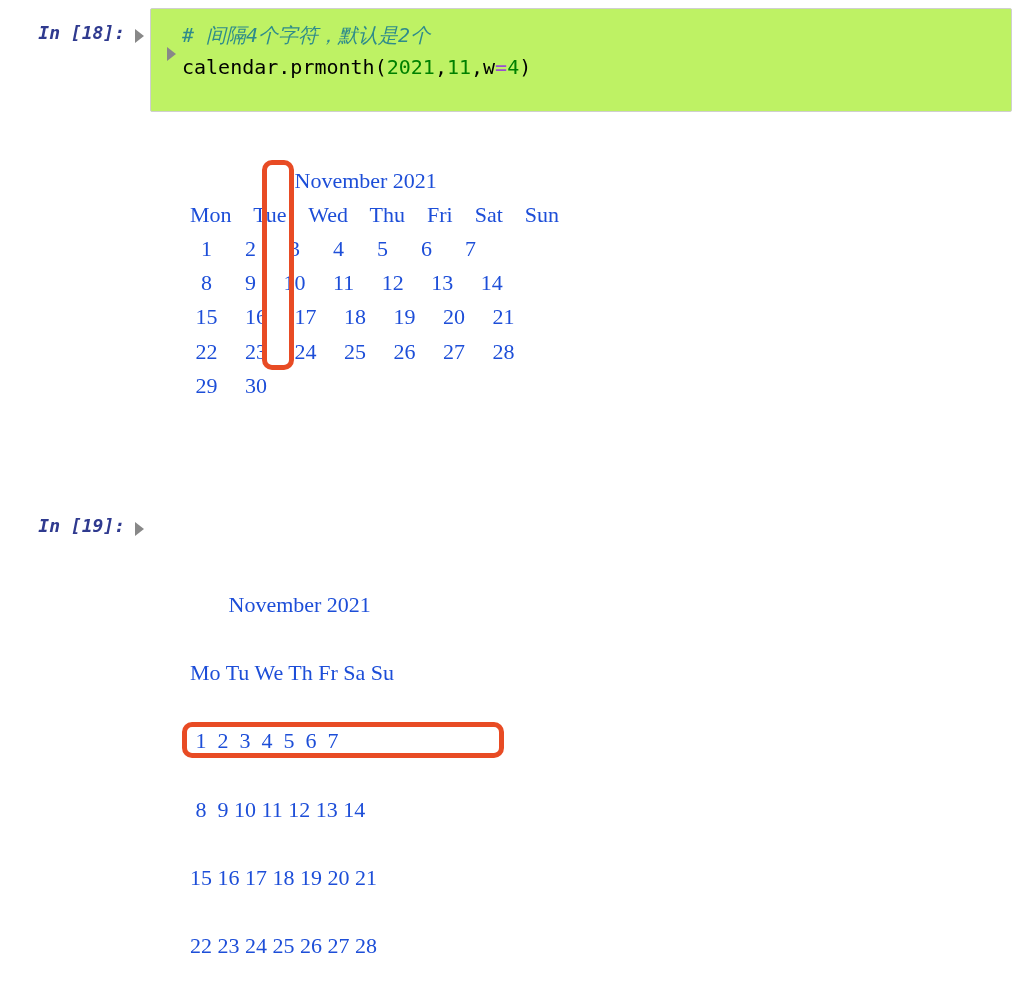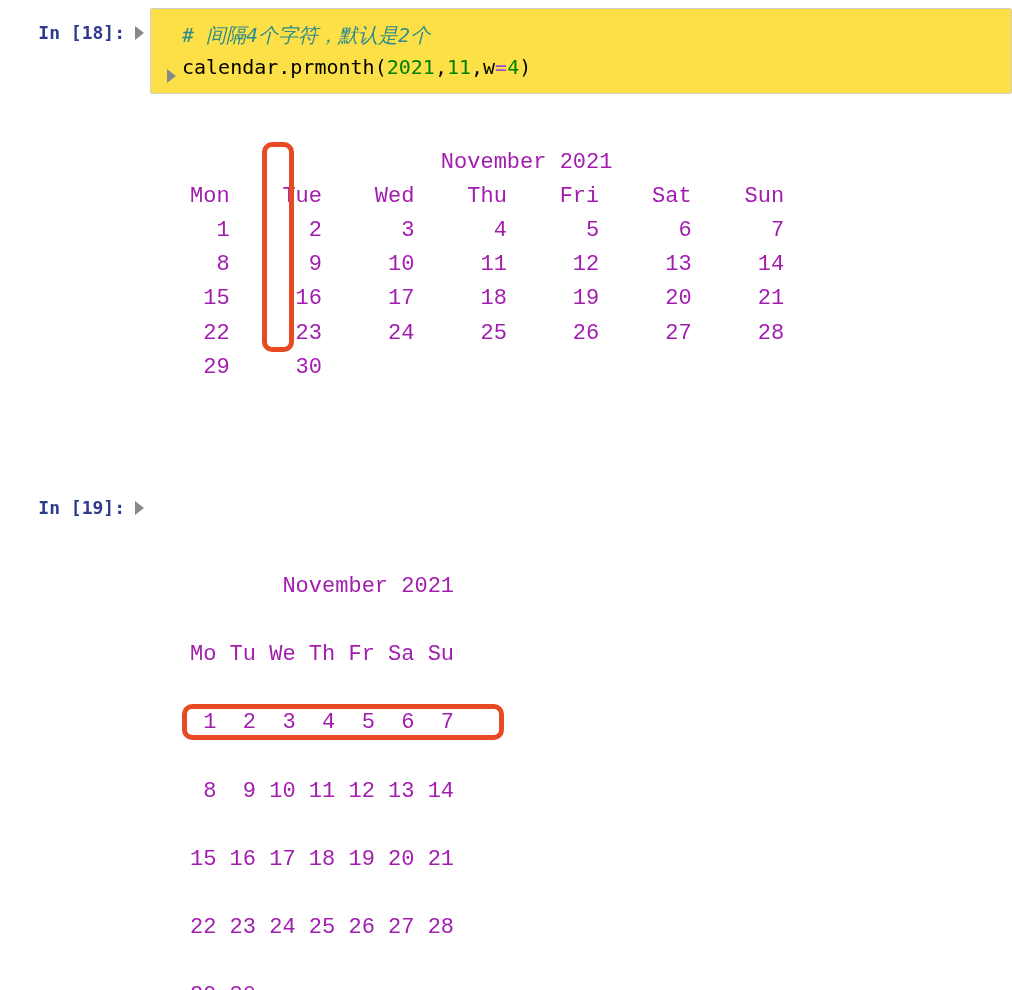--- a/index.html
+++ b/index.html
@@ -21,21 +21,22 @@
     margin-top: 8px;
   }
   .prompt-col {
     width: 150px;
     flex: 0 0 150px;
     text-align: right;
     padding: 14px 6px 0 0;
     box-sizing: border-box;
     display: flex;
     justify-content: flex-end;
-    align-items: flex-start;
+    align-items: flex-end;
+    font-style: italic;
   }
   .prompt-label {
     color: #2f3a8f;
     font-weight: bold;
     font-family: "Menlo", "Monaco", "Consolas", monospace;
     font-size: 18px;
     white-space: pre;
     margin-right: 6px;
   }
   .tri {
@@ -43,47 +44,47 @@
     border-top: 7px solid transparent;
     border-bottom: 7px solid transparent;
     border-left: 9px solid #888;
     margin-top: 4px;
     margin-left: 4px;
   }
   .input-area {
     flex: 1;
     border: 1px solid #cfcfcf;
     border-radius: 2px;
-    background: #fde047;
-    padding: 10px 12px 10px 12px;
+    background: #bef264;
+    padding: 10px 12px 28px 12px;
     display: flex;
-    align-items: flex-end;
+    align-items: center;
     box-sizing: border-box;
     min-height: 40px;
   }
   .input-area .tri {
     margin-right: 6px;
     margin-top: 6px;
   }
   .code {
     font-family: "Menlo", "Monaco", "Consolas", "DejaVu Sans Mono", "Courier New", monospace;
     font-size: 20px;
     line-height: 1.6;
     white-space: pre;
     color: #000;
   }
   .tok-comment { color: #2e8b8b; font-style: italic; }
   .tok-num     { color: #008000; }
   .tok-op      { color: #9a4fcf; }
   .output {
-    font-family: Liberation Mono, monospace;
+    font-family: Liberation Serif, serif;
     font-size: 22px;
     line-height: 1.55;
     white-space: pre;
-    color: #a21caf;
+    color: #1d4ed8;
     margin-left: 150px;
     margin-top: 18px;
     position: relative;
     padding-left: 40px;
   }
   .output-2 {
     font-size: 22px;
     line-height: 1.55;
   }
   

